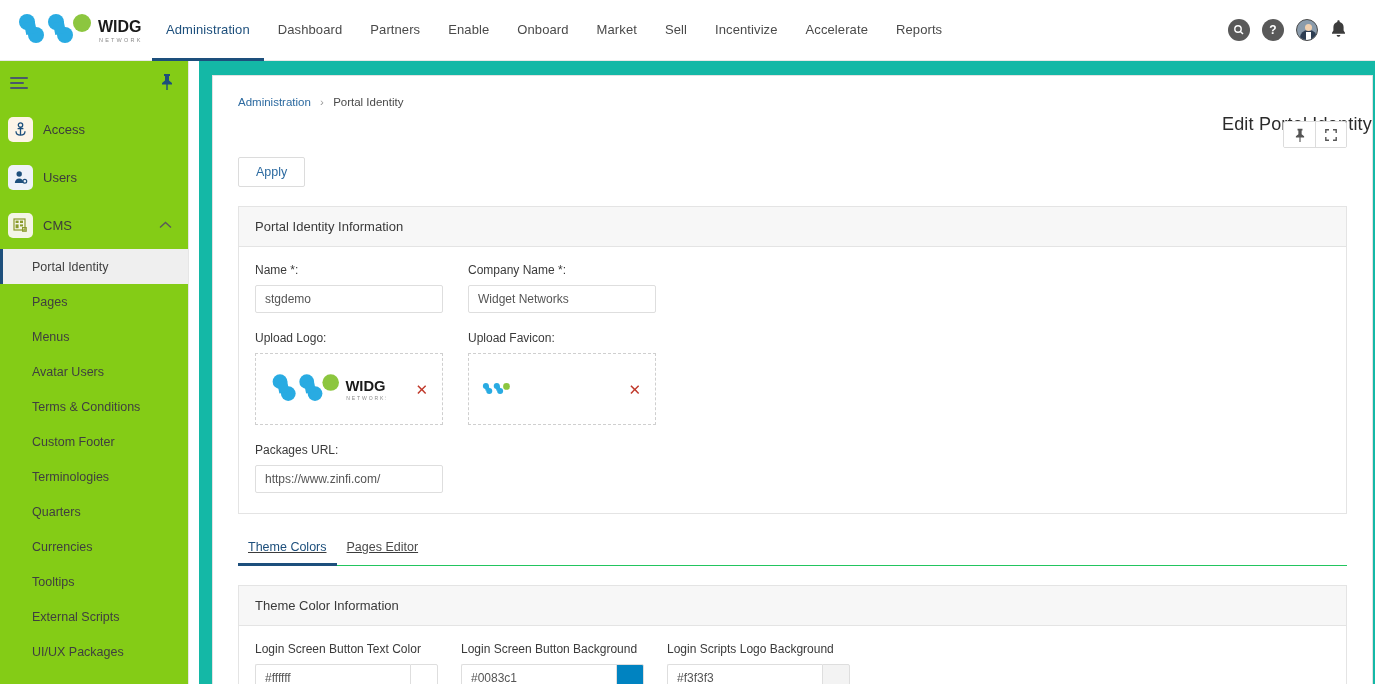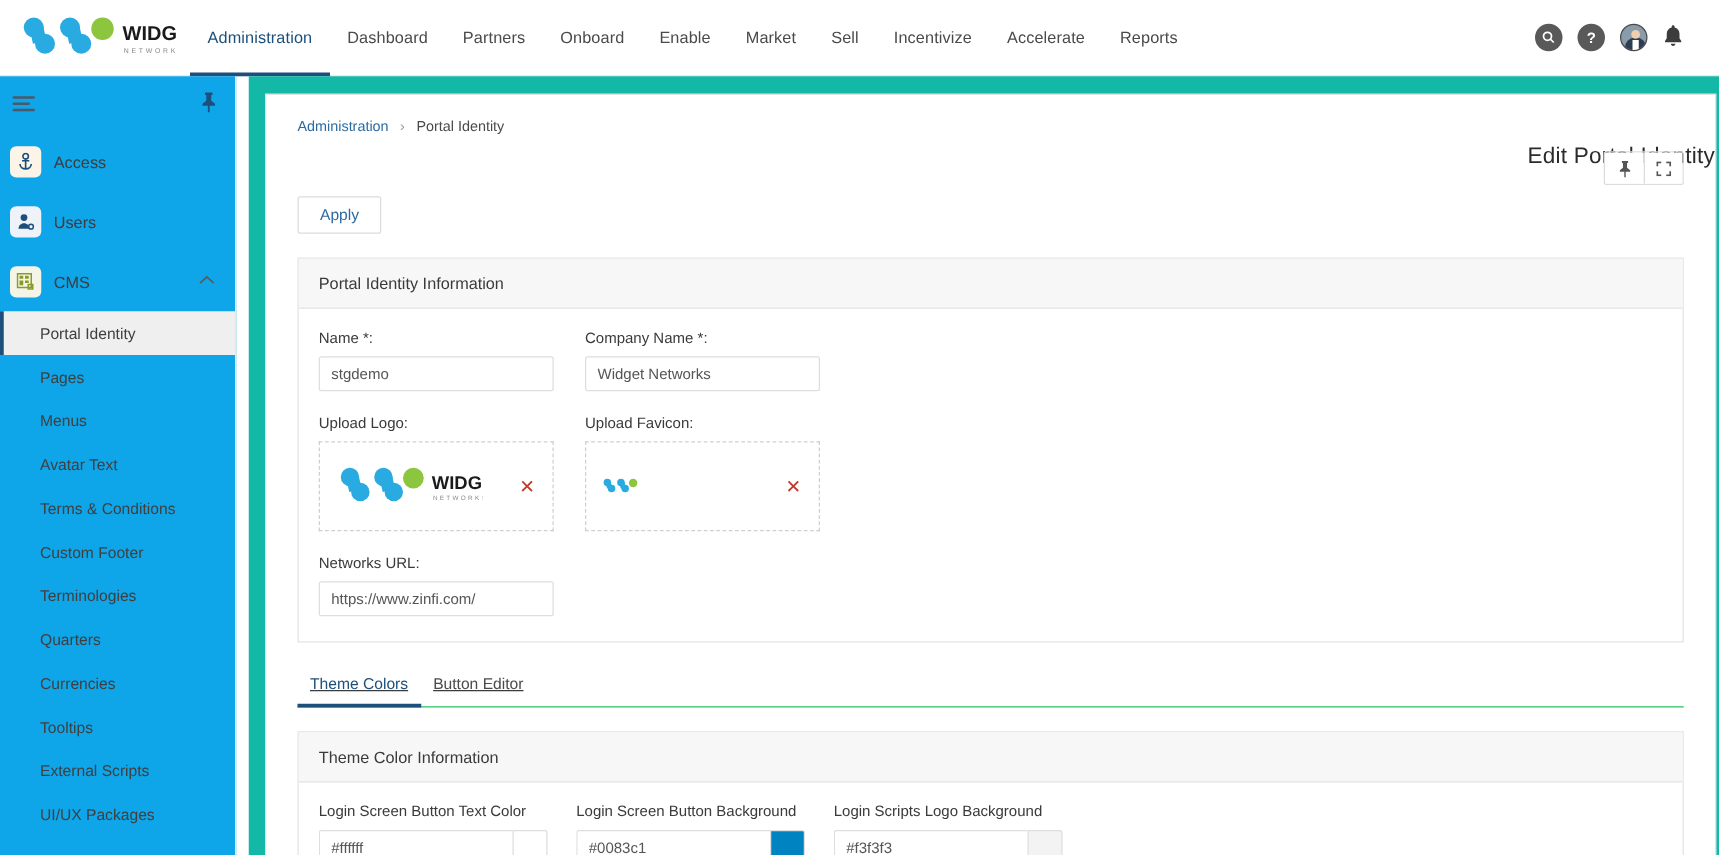--- a/index.html
+++ b/index.html
@@ -57,21 +57,21 @@
   .avatar-icon .shirt {
     position: absolute; width: 5px; height: 8px;
     background: #ffffff; left: 8.5px; bottom: 0;
   }
   .bell-icon { font-size: 19px; color: #3c3c3c; cursor: pointer; line-height: 1; }
 
   
   .sidebar {
     position: absolute; top: 61px; left: 0;
     width: 189px; height: 623px;
-    background: #0ea5e9;
+    background: #84cc16;
     border-right: 1px solid #e6e6e6;
     overflow: hidden;
   }
   .sb-top {
     height: 44px; display: flex; align-items: center;
     justify-content: space-between; padding: 0 14px 0 10px;
   }
   .hamburger { cursor: pointer; display: flex; flex-direction: column; gap: 3px; }
   .hamburger i { display:block; height: 2px; background: #4a5a6a; border-radius: 1px; }
   .hamburger i:nth-child(1) { width: 18px; }
@@ -218,22 +218,22 @@
       <circle cx="68" cy="10" r="9" fill="#8cc63f"></circle>
       <text x="84" y="19" font-family="Liberation Sans, sans-serif" font-size="16" font-weight="bold" fill="#1a1a1a">WIDGET</text>
       <text x="85" y="29" font-family="Liberation Sans, sans-serif" font-size="5.5" letter-spacing="2.2" fill="#8a8a8a">NETWORKS</text>
     </svg>
   </div>
 
   <div class="topnav">
     <div class="topnav-item active">Administration</div>
     <div class="topnav-item">Dashboard</div>
     <div class="topnav-item">Partners</div>
+    <div class="topnav-item">Enable</div>
     <div class="topnav-item">Onboard</div>
-    <div class="topnav-item">Enable</div>
     <div class="topnav-item">Market</div>
     <div class="topnav-item">Sell</div>
     <div class="topnav-item">Incentivize</div>
     <div class="topnav-item">Accelerate</div>
     <div class="topnav-item">Reports</div>
   </div>
 
   <div class="topicons">
     <div class="circ-icon">
       <svg width="12" height="12" viewBox="0 0 12 12">
@@ -309,21 +309,21 @@
     <span class="sb-chev">
       <svg width="13" height="8" viewBox="0 0 13 8">
         <polyline points="1,6.5 6.5,1.5 12,6.5" fill="none" stroke="#5a5a5a" stroke-width="1.4"></polyline>
       </svg>
     </span>
   </div>
 
   <div class="sb-sub selected">Portal Identity</div>
   <div class="sb-sub">Pages</div>
   <div class="sb-sub">Menus</div>
-  <div class="sb-sub">Avatar Text</div>
+  <div class="sb-sub">Avatar Users</div>
   <div class="sb-sub">Terms &amp; Conditions</div>
   <div class="sb-sub">Custom Footer</div>
   <div class="sb-sub">Terminologies</div>
   <div class="sb-sub">Quarters</div>
   <div class="sb-sub">Currencies</div>
   <div class="sb-sub">Tooltips</div>
   <div class="sb-sub">External Scripts</div>
   <div class="sb-sub">UI/UX Packages</div>
 </div>
 
@@ -403,32 +403,32 @@
                 <rect x="40" y="9" width="11" height="12" fill="#29abe2" transform="rotate(-12 45 15)"></rect>
                 <circle cx="68" cy="10" r="9" fill="#8cc63f"></circle>
               </svg>
               <span class="remove-x">✕</span>
             </div>
           </div>
         </div>
 
         <div class="field-row" style="margin-top:18px">
           <div class="field">
-            <label class="f-label">Networks URL:</label>
+            <label class="f-label">Packages URL:</label>
             <input class="f-input" type="text" value="https://www.zinfi.com/" style="">
           </div>
         </div>
 
       </div>
     </div>
 
     
     <div class="tabs">
       <div class="tab active">Theme Colors</div>
-      <div class="tab">Button Editor</div>
+      <div class="tab">Pages Editor</div>
     </div>
 
     
     <div class="panel">
       <div class="panel-head">Theme Color Information</div>
       <div class="panel-body">
 
         <div class="color-row">
           <div class="color-field">
             <label class="f-label">Login Screen Button Text Color</label>

